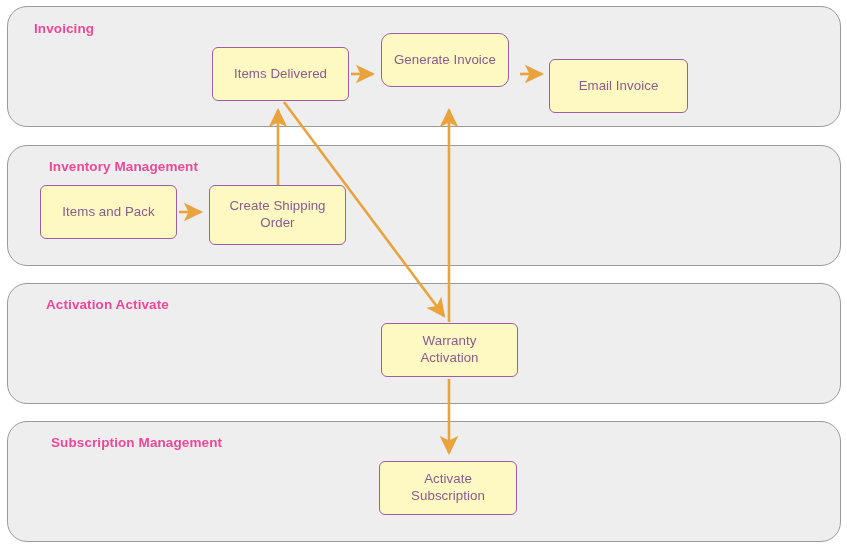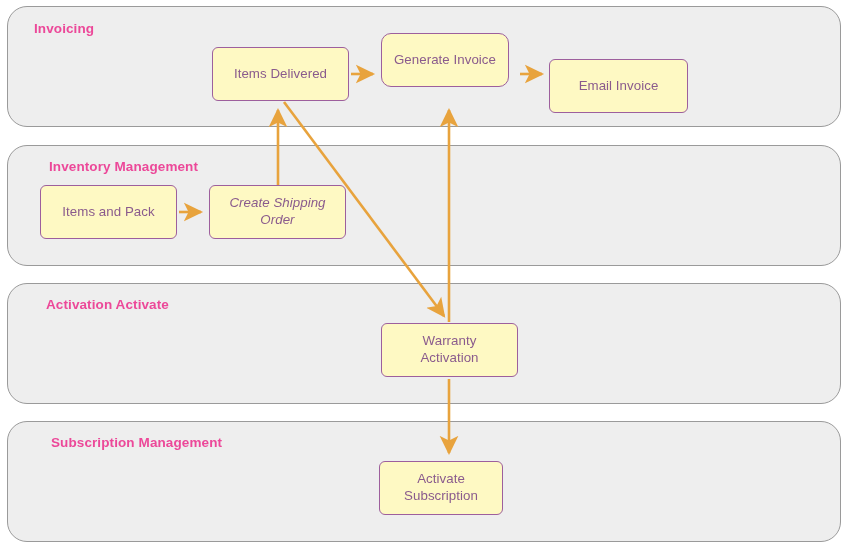--- a/index.html
+++ b/index.html
@@ -113,28 +113,28 @@
   </div>
 
   <div class="node" style="left:549px; top:47px; width:139px; height:54px;margin-top:12px;">
     <span>Email Invoice</span>
   </div>
 
   <div class="node" style="left:40px; top:185px; width:137px; height:54px;">
     <span>Items and Pack</span>
   </div>
 
-  <div class="node" style="left:209px; top:185px; width:137px; height:54px;font-style:italic;">
+  <div class="node" style="left:209px; top:185px; width:137px; height:60px;">
     <span>Create Shipping
 Order</span>
   </div>
 
   <div class="node" style="left:381px; top:323px; width:137px; height:54px;">
     <span>Warranty
 Activation</span>
   </div>
 
-  <div class="node" style="left:379px; top:461px; width:124px; height:54px;">
+  <div class="node" style="left:379px; top:461px; width:138px; height:54px;">
     <span>Activate
 Subscription</span>
   </div>
 
 </div>
 
 </body></html>

